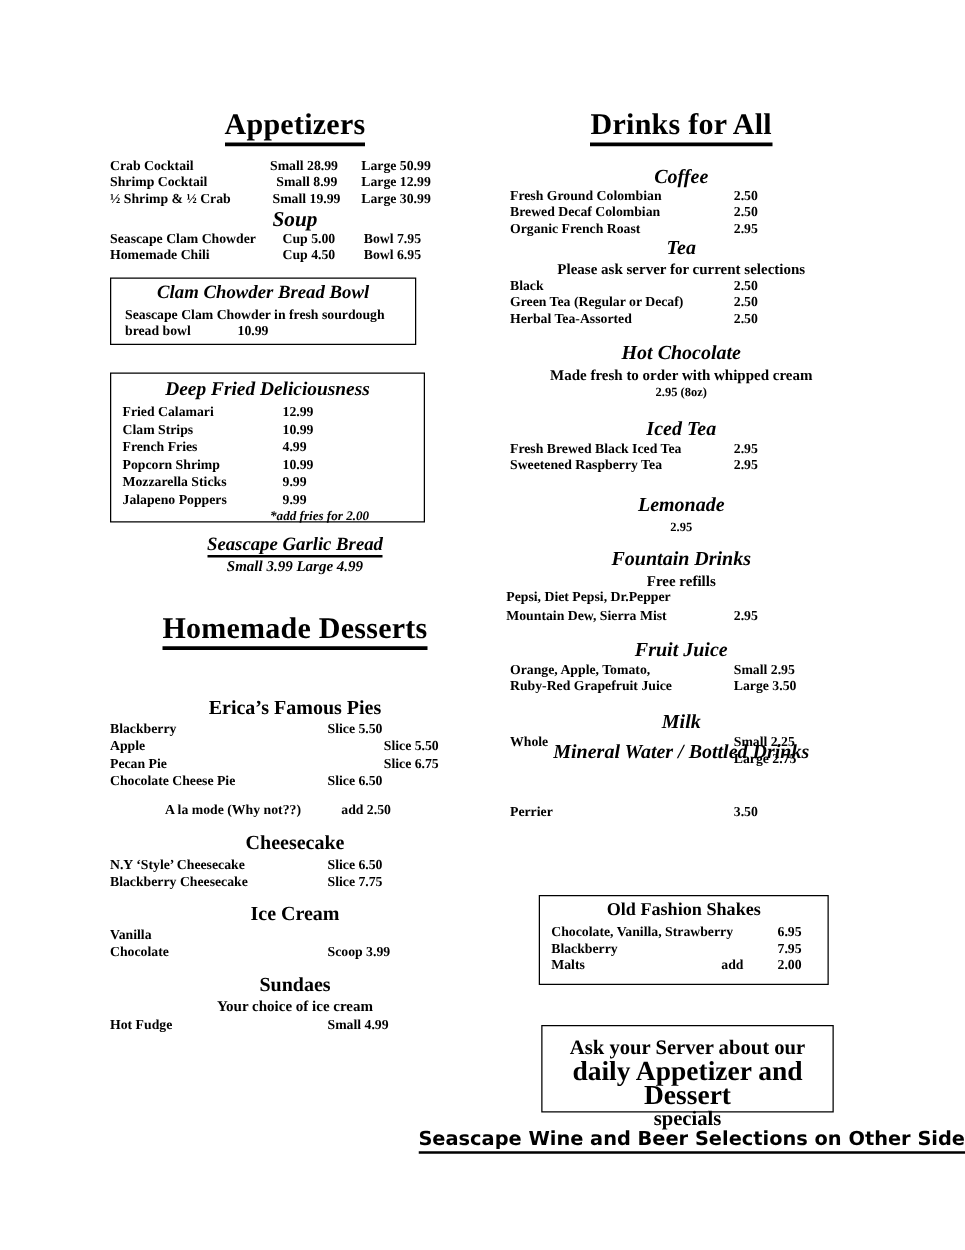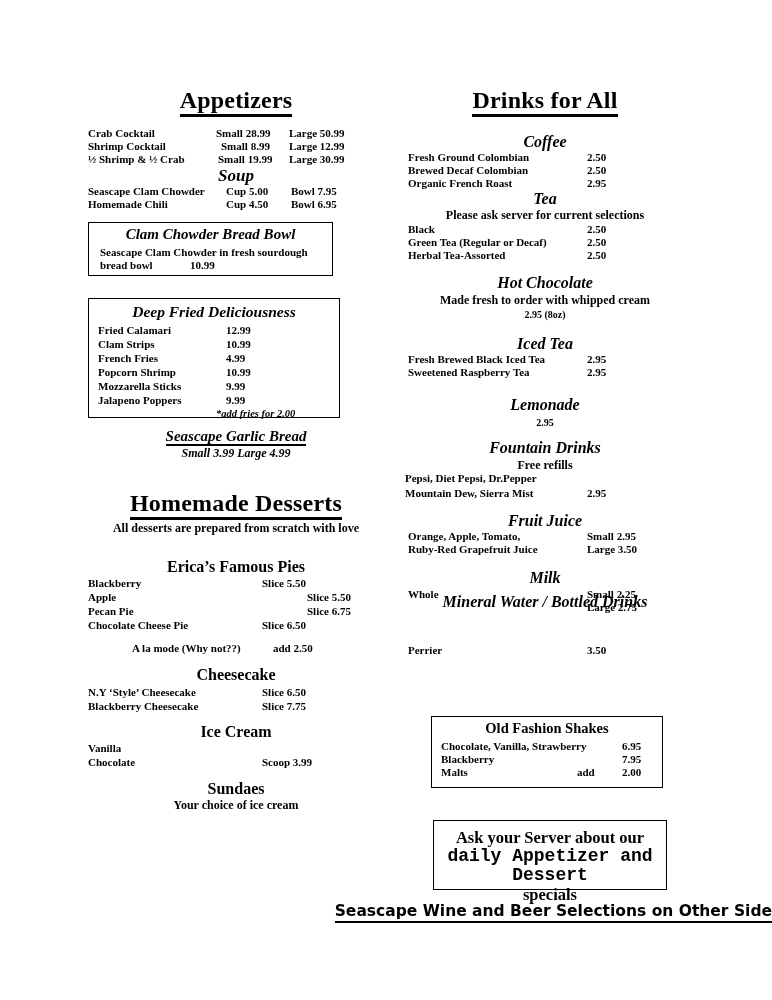--- a/index.html
+++ b/index.html
@@ -221,21 +221,20 @@
       </div>
     </div>
 
     <div style="position:absolute; left:0; top:428px; width:300px;">
       <div class="sec-title-up" style="font-size:15px;"><span class="u">Seascape Garlic Bread</span></div>
       <div class="note" style="margin-top:2px; font-size:12px;font-style:italic;">Small  3.99  Large 4.99</div>
     </div>
 
     <div style="position:absolute; left:0; top:491px; width:300px;">
       <div class="major-title"><span class="u">Homemade Desserts</span></div>
-      <div class="note" style="margin-top:6px; font-size:12px;">All desserts are prepared from scratch with love</div>
     </div>
 
     <div style="position:absolute; left:0; top:558px; width:300px;">
       <div class="sec-title-roman">Erica’s Famous Pies</div>
     </div>
     <div class="rows" style="position:absolute; left:2px; top:576px; width:310px;">
       <div class="row" style="height:14px; line-height:14px;">
         <span class="nm">Blackberry</span>
         <span class="pr" style="left:174px;">Slice 5.50</span>
       </div>
@@ -285,20 +284,24 @@
         <span class="nm">Chocolate</span>
         <span class="pr" style="left:174px;">Scoop 3.99</span>
       </div>
     </div>
 
     <div style="position:absolute; left:0; top:780px; width:300px;">
       <div class="sec-title-roman">Sundaes</div>
       <div class="note" style="margin-top:1px; font-size:12px;">Your choice of ice cream</div>
     </div>
     <div class="rows" style="position:absolute; left:2px; top:813px; width:310px;">
+      <div class="row" style="height:14px; line-height:14px;">
+        <span class="nm">Hot Fudge</span>
+        <span class="pr" style="left:174px;">Small 4.99</span>
+      </div>
     </div>
 
   </div>
 
   <div class="col" id="col-right">
 
     <div style="position:absolute; left:0; top:88px; width:290px;">
       <div class="major-title"><span class="u">Drinks for All</span></div>
     </div>
 
@@ -434,21 +437,21 @@
           <span class="nm">Malts</span>
           <span class="pr" style="left:136px;">add</span>
           <span class="pr2" style="left:181px;">2.00</span>
         </div>
       </div>
     </div>
 
     <div class="box" style="left:33px; top:820px; width:234px; height:70px;">
       <div style="margin-top:7px;">
         <div class="sec-title-roman" style="font-size:16.5px; line-height:19px;">Ask your Server about our</div>
-        <div class="sec-title-roman" style="font-size:18px; line-height:19px;font-family:Liberation Mono, monospace;">daily Appetizer and Dessert</div>
+        <div class="sec-title-roman" style="font-size:22px; line-height:19px;">daily Appetizer and Dessert</div>
         <div class="sec-title-roman" style="font-size:16.5px; line-height:19px;">specials</div>
       </div>
     </div>
 
   </div>
 
   <div id="footer-line">
     <span>Seascape Wine and Beer Selections on Other Side</span>
   </div>
 

